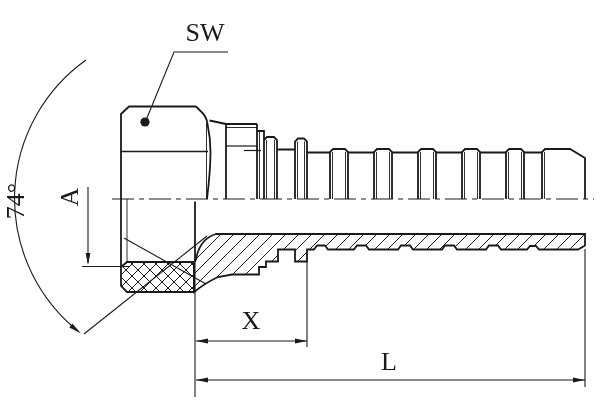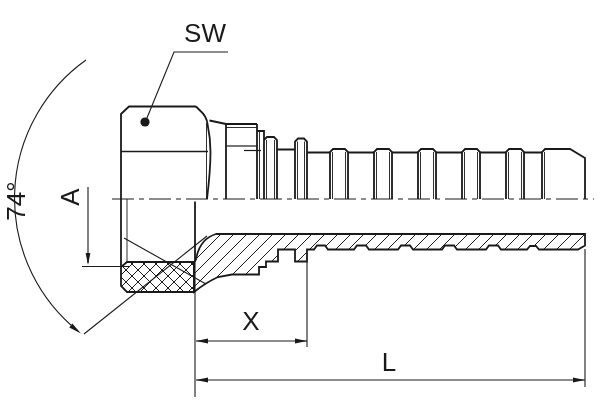--- a/index.html
+++ b/index.html
@@ -1,21 +1,21 @@
 <!DOCTYPE html>
 <html><head>
 <meta charset="utf-8">
 <style>
   html,body{margin:0;padding:0;background:#ffffff;}
   .canvas{
     position:relative;
     width:600px;height:397px;
     background:#ffffff;
     overflow:hidden;
-    font-family:Liberation Sans, sans-serif;
+    font-family:Liberation Serif, serif;
   }
   .canvas svg{position:absolute;left:0;top:0;}
   .dim-label{
     position:absolute;
     color:#1a1a1a;
     font-size:26px;
     line-height:1;
     white-space:nowrap;
     transform:translate(-50%,-50%);
   }

